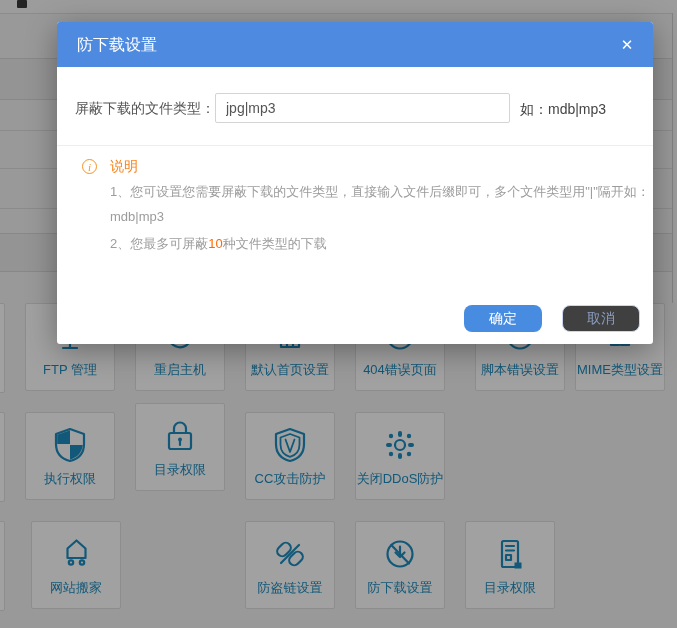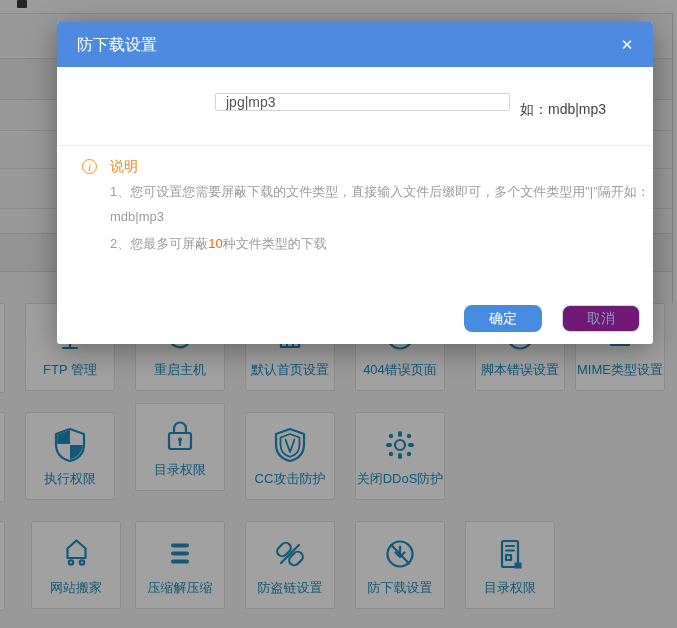--- a/index.html
+++ b/index.html
@@ -31,36 +31,36 @@
   .overlay{position:absolute;inset:0;background:rgba(0,0,0,0.37);z-index:10;}
 
   
   .modal{position:absolute;left:57px;top:22px;width:596px;height:322px;background:#fff;border-radius:3px;
          box-shadow:0 6px 30px rgba(0,0,0,0.35);z-index:20;}
   .m-header{position:absolute;left:0;top:0;right:0;height:45px;background:#4e8be0;border-radius:3px 3px 0 0;}
   .m-title{position:absolute;left:20px;top:0;line-height:45px;font-size:16px;color:#ffffff;}
   .m-close{position:absolute;right:12px;top:0;width:28px;height:45px;line-height:45px;text-align:center;
            font-size:15px;font-weight:bold;color:#ffffff;cursor:pointer;}
   .m-label{position:absolute;left:18px;top:78px;font-size:14px;color:#555;}
-  .m-input{position:absolute;left:158px;top:71px;width:295px;height:18px;box-sizing:border-box;
+  .m-input{position:absolute;left:158px;top:71px;width:295px;height:30px;box-sizing:border-box;
            border:1px solid #d4d4d4;border-radius:2px;padding:0 10px;font-size:14px;color:#555;
            font-family:"Liberation Sans","DejaVu Sans",sans-serif;outline:none;}
   .m-hint{position:absolute;left:463px;top:79px;font-size:14px;color:#444;}
   .m-divider{position:absolute;left:0;right:0;top:123px;height:1px;background:#ededed;}
   .n-icon{position:absolute;left:25px;top:137px;width:15px;height:15px;border:1.5px solid #f7941e;border-radius:50%;
           color:#f7941e;font-size:11px;line-height:14px;text-align:center;font-style:italic;
           font-family:"Liberation Serif","DejaVu Serif",serif;box-sizing:border-box;}
   .n-title{position:absolute;left:53px;top:136px;font-size:14px;color:#f7821a;}
   .n-line{position:absolute;left:53px;font-size:13px;color:#9c9c9c;}
   .n1{top:161px;} .n2{top:187px;text-align:right;} .n3{top:213px;}
   .n-hl{color:#f60;}
   .btn{position:absolute;top:283px;width:78px;height:27px;border-radius:8px;font-size:14px;text-align:center;
        line-height:27px;cursor:pointer;box-sizing:border-box;}
   .btn-ok{left:407px;background:#478ce0;color:#ffffff;}
-  .btn-cancel{left:505px;background:#701a75;border:1px solid #c9d6ee;color:#8b9dc0;line-height:25px;}
+  .btn-cancel{left:505px;background:#404040;border:1px solid #c9d6ee;color:#8b9dc0;line-height:25px;}
 </style>
 </head>
 <body>
 
 <div class="screen">
 
   <div class="bg">
     <div class="bg-topbar"></div>
     <div class="bg-glyph"></div>
     <div class="bg-band band1"></div>
@@ -185,30 +185,20 @@
     <div class="tile" style="left:31px;top:521px">
       <span class="ticon">
         <svg width="38" height="38" viewBox="0 0 38 38">
             <path d="M10.5 23 V13.5 L19.5 5.5 L28.5 13.5 V23 H10.5 Z"></path>
             <circle cx="14" cy="27.5" r="2.2"></circle>
             <circle cx="25" cy="27.5" r="2.2"></circle>
           </svg>
       </span>
       <span class="tlabel">网站搬家</span>
     </div>
-    <div class="tile" style="left:135px;top:521px">
-      <span class="ticon">
-        <svg width="38" height="38" viewBox="0 0 38 38">
-            <rect class="f" x="10" y="8.5" width="18" height="4" rx="2"></rect>
-            <rect class="f" x="10" y="16.5" width="18" height="4" rx="2"></rect>
-            <rect class="f" x="10" y="24.5" width="18" height="4" rx="2"></rect>
-          </svg>
-      </span>
-      <span class="tlabel">压缩解压缩</span>
-    </div>
     <div class="tile" style="left:245px;top:521px">
       <span class="ticon">
         <svg width="38" height="38" viewBox="0 0 38 38">
             <rect x="8" y="7" width="10" height="15" rx="5" transform="rotate(45 13 14.5)"></rect>
             <rect x="20" y="16" width="10" height="15" rx="5" transform="rotate(45 25 23.5)"></rect>
             <path d="M28 10 L10 28"></path>
           </svg>
       </span>
       <span class="tlabel">防盗链设置</span>
     </div>
@@ -236,20 +226,21 @@
   </div>
 
   <div class="overlay"></div>
 
   <div class="modal">
     <div class="m-header">
       <span class="m-title">防下载设置</span>
       <span class="m-close">✕</span>
     </div>
 
+    <span class="m-label">屏蔽下载的文件类型：</span>
     <input class="m-input" type="text" value="jpg|mp3" style="">
     <span class="m-hint">如：mdb|mp3</span>
 
     <div class="m-divider"></div>
 
     <span class="n-icon">i</span>
     <span class="n-title">说明</span>
     <div class="n-line n1">1、您可设置您需要屏蔽下载的文件类型，直接输入文件后缀即可，多个文件类型用"|"隔开如：</div>
     <div class="n-line n2">mdb|mp3</div>
     <div class="n-line n3"><span>2、您最多可屏蔽</span><span class="n-hl">10</span><span>种文件类型的下载</span></div>

